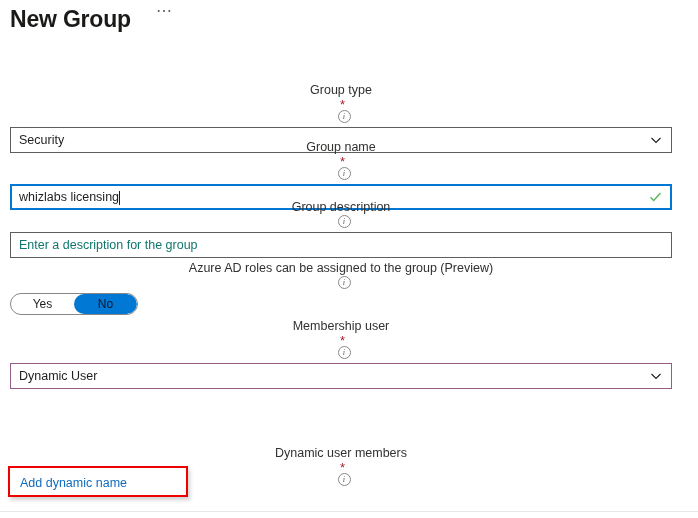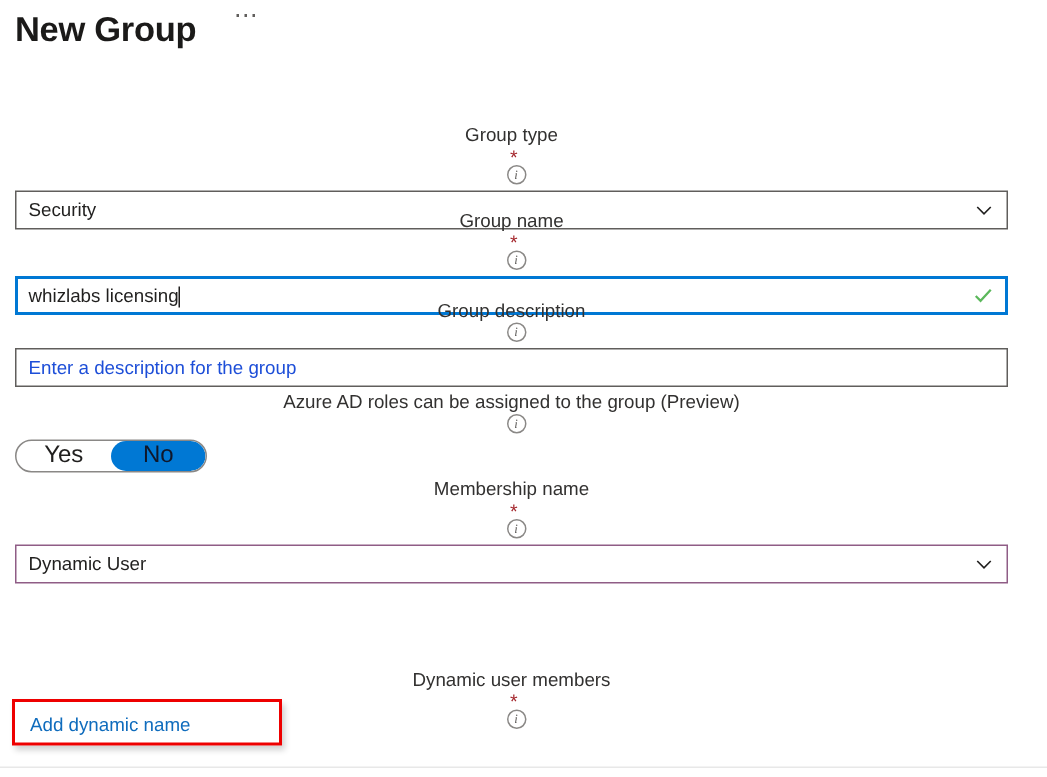--- a/index.html
+++ b/index.html
@@ -109,21 +109,21 @@
     color: #201f1e;
   }
   .control.focused {
     border: 2px solid #0078d4;
     padding: 0 7px;
   }
   .control.purple {
     border: 1px solid #8f5d86;
   }
   .control .value { line-height: 24px; }
-  .control .placeholder { color: #1d4ed8; line-height: 24px; }
+  .control .placeholder { color: #0f766e; line-height: 24px; }
 
   .caret {
     display: inline-block;
     width: 1px;
     height: 14px;
     background: #201f1e;
     margin-left: 0px;
     position: relative;
     top: 1px;
   }
@@ -159,21 +159,21 @@
     background: #ffffff;
     padding: 0;
     overflow: hidden;
     box-sizing: border-box;
     cursor: pointer;
     width: 128px;
   }
   .toggle-opt {
     flex: 1 1 50%;
     text-align: center;
-    font-size: 16px;
+    font-size: 12px;
     line-height: 20px;
     height: 20px;
     color: #201f1e;
     border-radius: 11px;
     user-select: none;
   }
   .toggle-opt.selected {
     background: #0078d4;
     color: #0f172a;
   }
@@ -287,21 +287,21 @@
         </span>
     </div>
     <div class="toggle">
       <div class="toggle-opt">Yes</div>
       <div class="toggle-opt selected">No</div>
     </div>
   </div>
 
   <div class="field" style="top:318px;">
     <div class="field-label">
-      <span>Membership name</span>
+      <span>Membership user</span>
       <span class="req-star">*</span>
       <span class="info-icon">
           <span>i</span>
         </span>
     </div>
     <div class="control purple">
       <span class="value">Dynamic User</span>
       <span class="chevron">
         <svg viewBox="0 0 12 12" width="12" height="12">
             <path d="M1.5 4 L6 8.5 L10.5 4" fill="none" stroke="#201f1e" stroke-width="1.1"></path>

